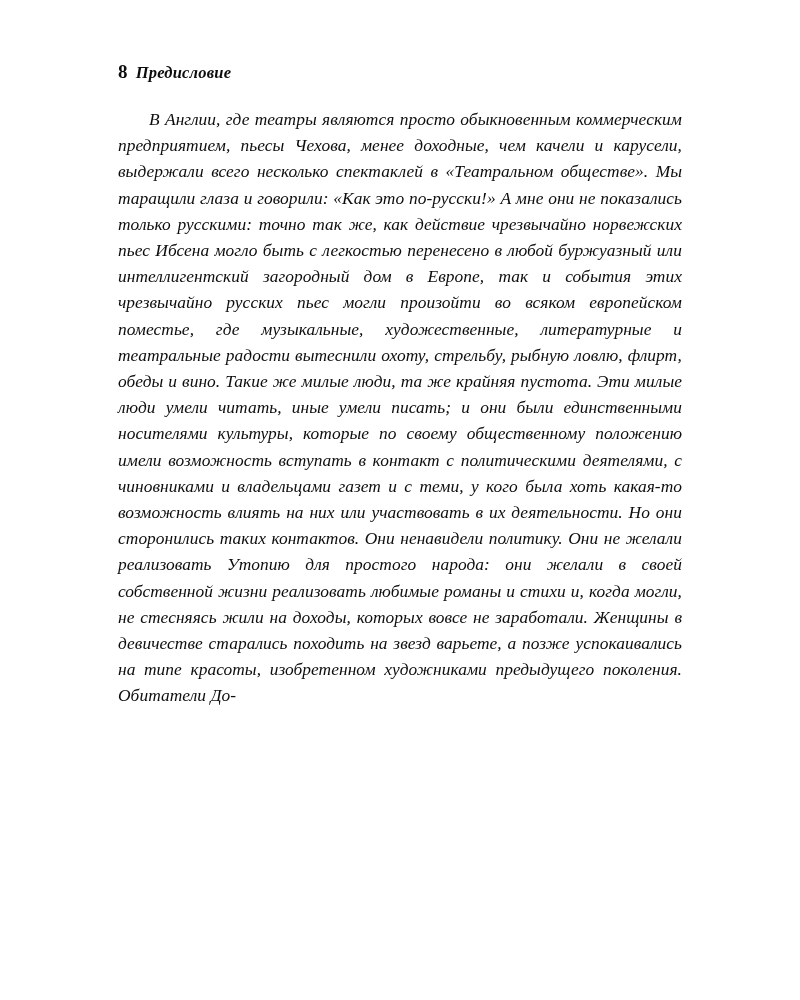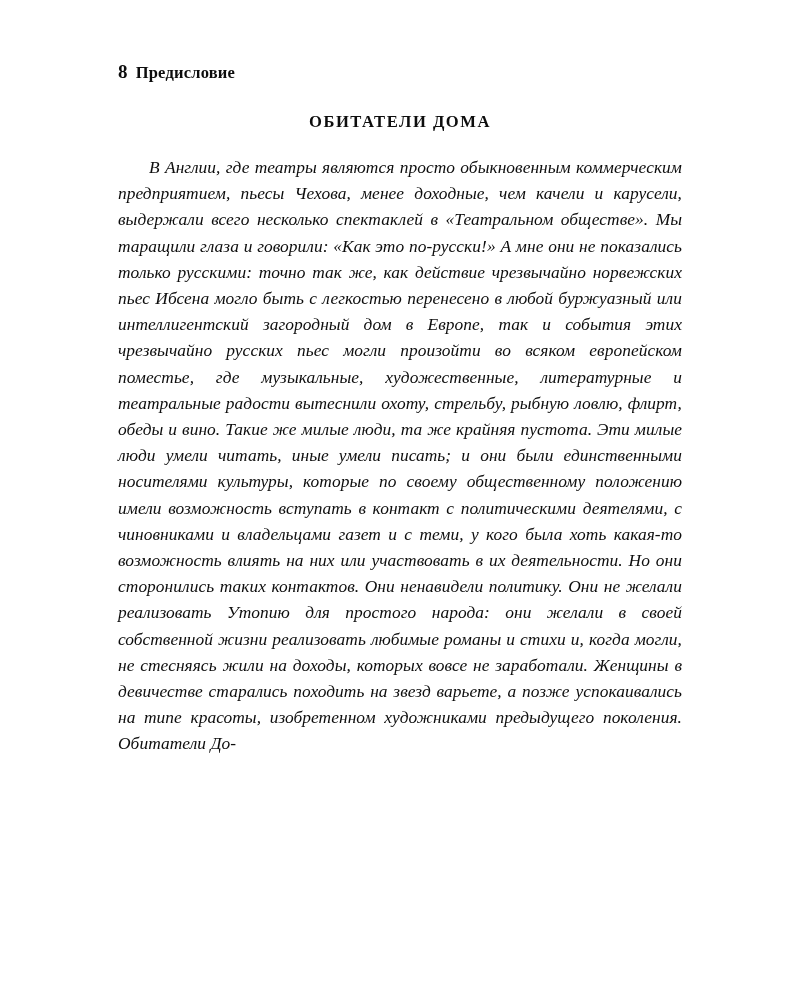--- a/index.html
+++ b/index.html
@@ -29,20 +29,21 @@
     height: 22px;
   }
   .folio {
     font-size: 19px;
     font-weight: bold;
     line-height: 1;
     letter-spacing: 0.2px;
   }
   .head-title {
     font-size: 16.5px;
+    font-style: italic;
     font-weight: bold;
     line-height: 1;
     letter-spacing: 0.2px;
   }
   .body-text {
     font-size: 17.4px;
     line-height: 26.2px;
     text-align: justify;
     text-justify: inter-word;
     hyphens: manual;
@@ -68,18 +69,17 @@
 
 <div class="page">
 
   <div class="running-head">
     <span class="folio">8</span>
     <span class="head-title">Предисловие</span>
   </div>
 
   <div class="body-text">
 
-    <h2 class="section-heading">ОБИТАТЕЛИ ДОМА</h2>
 
     <p class="para indent">В Англии, где театры являются просто обыкновенным коммерческим предприятием, пьесы Чехова, менее доходные, чем качели и карусели, выдержали всего несколько спектаклей в «Театральном обществе». Мы таращили глаза и говорили: «Как это по-русски!» А мне они не показались только русскими: точно так же, как действие чрезвычайно норвежских пьес Ибсена могло быть с легкостью перенесено в любой буржуазный или интеллигентский загородный дом в Европе, так и события этих чрезвычайно русских пьес могли произойти во всяком европейском поместье, где музыкальные, художественные, литературные и театральные радости вытеснили охоту, стрельбу, рыбную ловлю, флирт, обеды и вино. Такие же милые люди, та же крайняя пустота. Эти милые люди умели читать, иные умели писать; и они были единственными носителями культуры, которые по своему общественному положению имели возможность вступать в контакт с политическими деятелями, с чиновниками и владельцами газет и с теми, у кого была хоть какая-то возможность влиять на них или участвовать в их деятельности. Но они сторонились таких контактов. Они ненавидели политику. Они не желали реализовать Утопию для простого народа: они желали в своей собственной жизни реализовать любимые романы и стихи и, когда могли, не стесняясь жили на доходы, которых вовсе не заработали. Женщины в девичестве старались походить на звезд варьете, а позже успокаивались на типе красоты, изобретенном художниками предыдущего поколения. Обитатели До-</p>
   </div>
 
 </div>
 
 </body></html>

